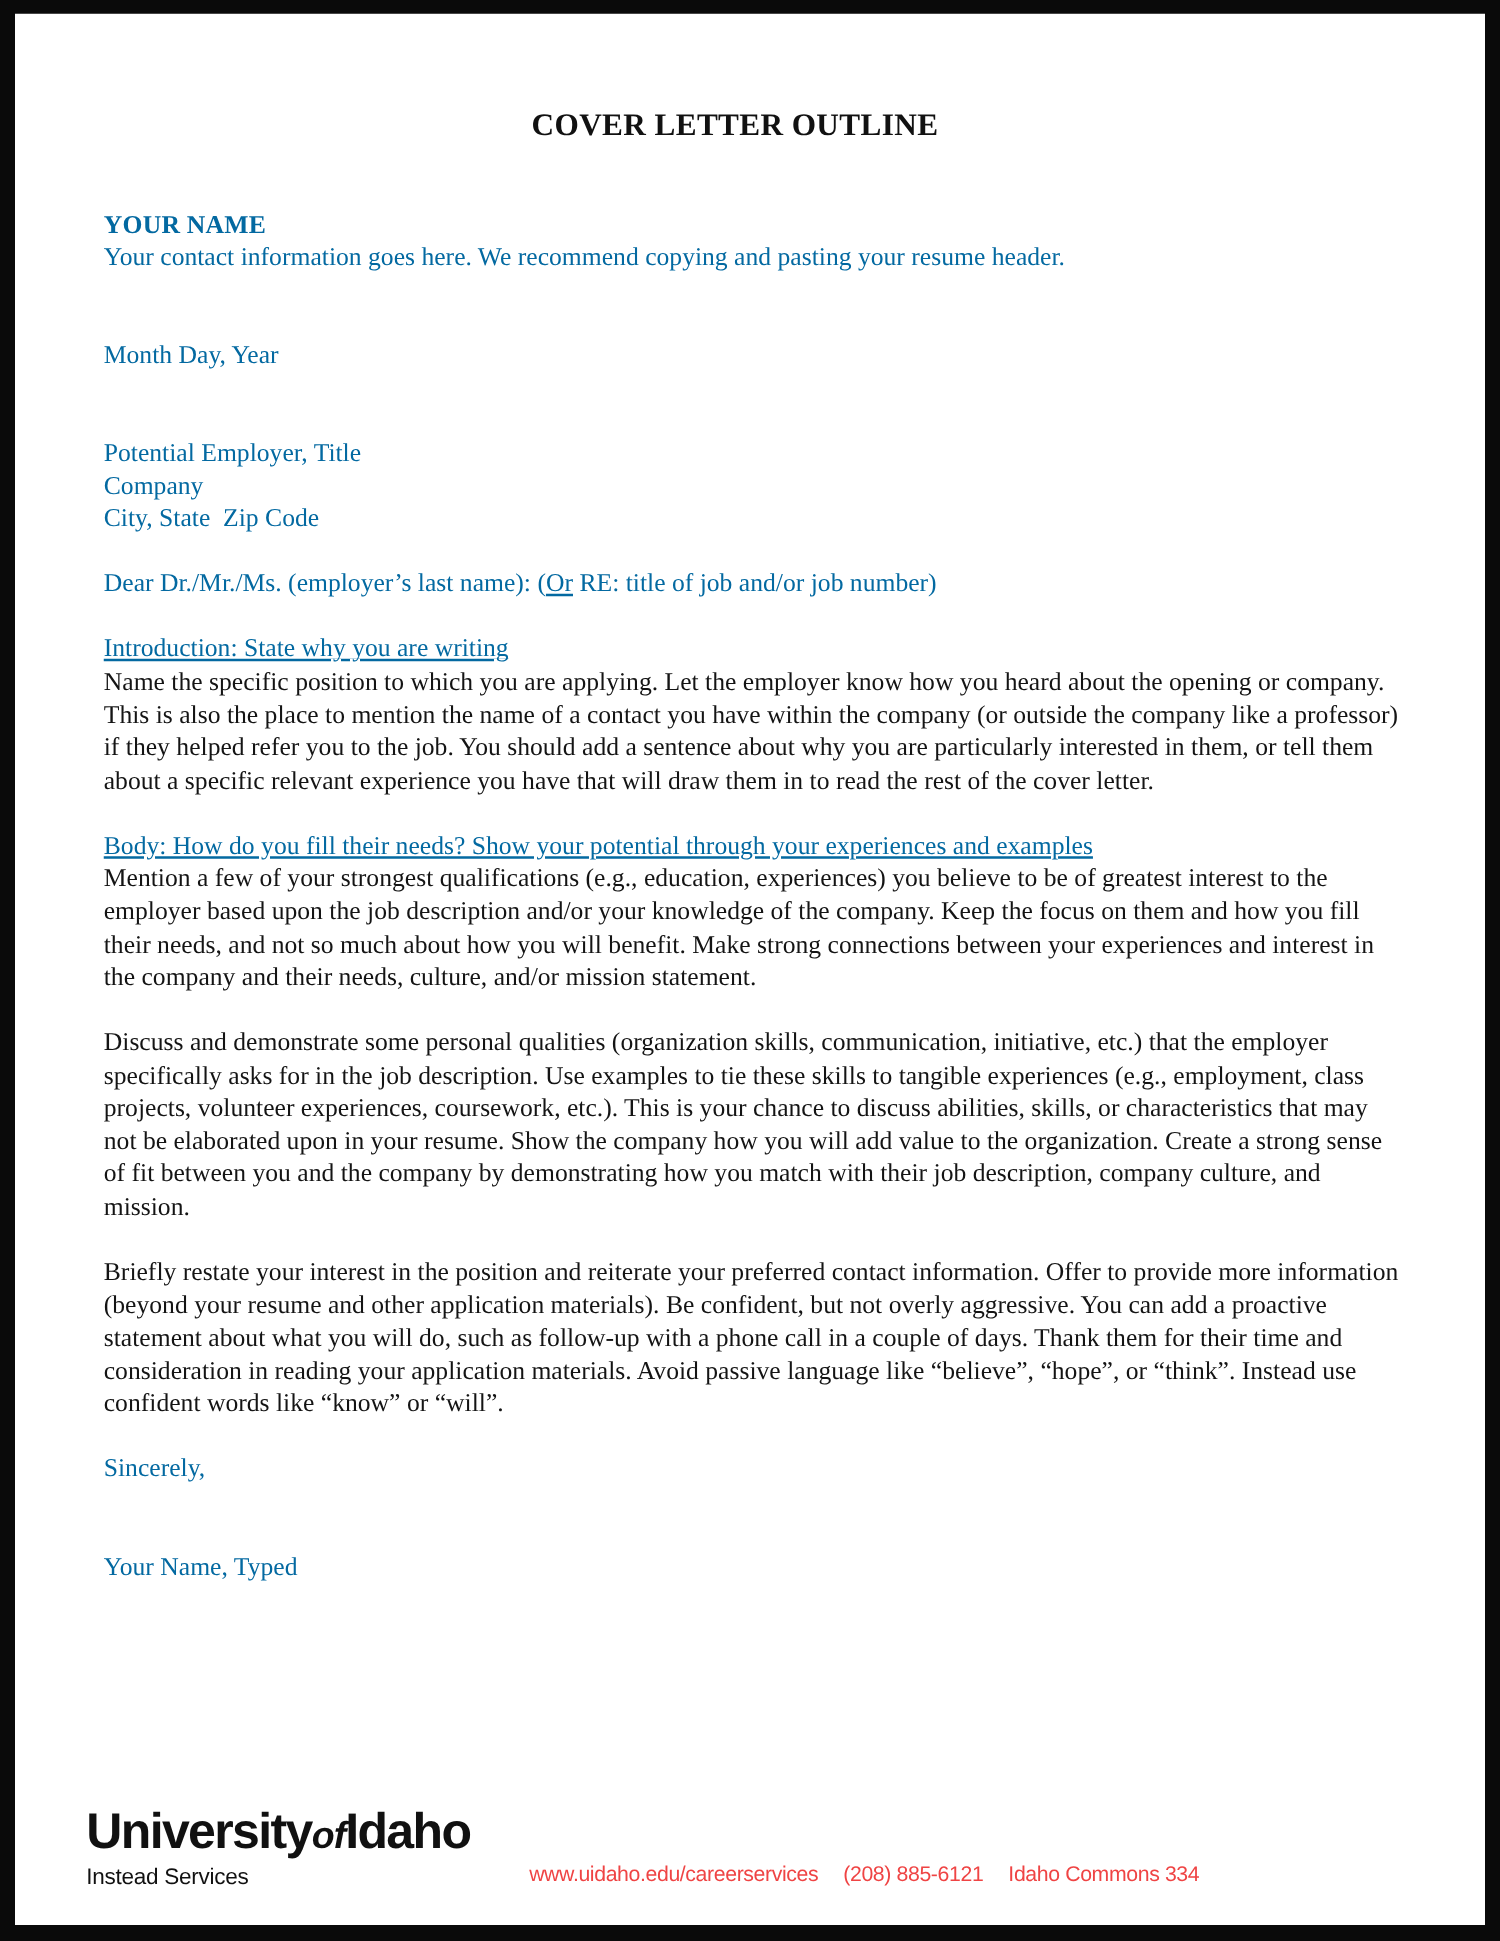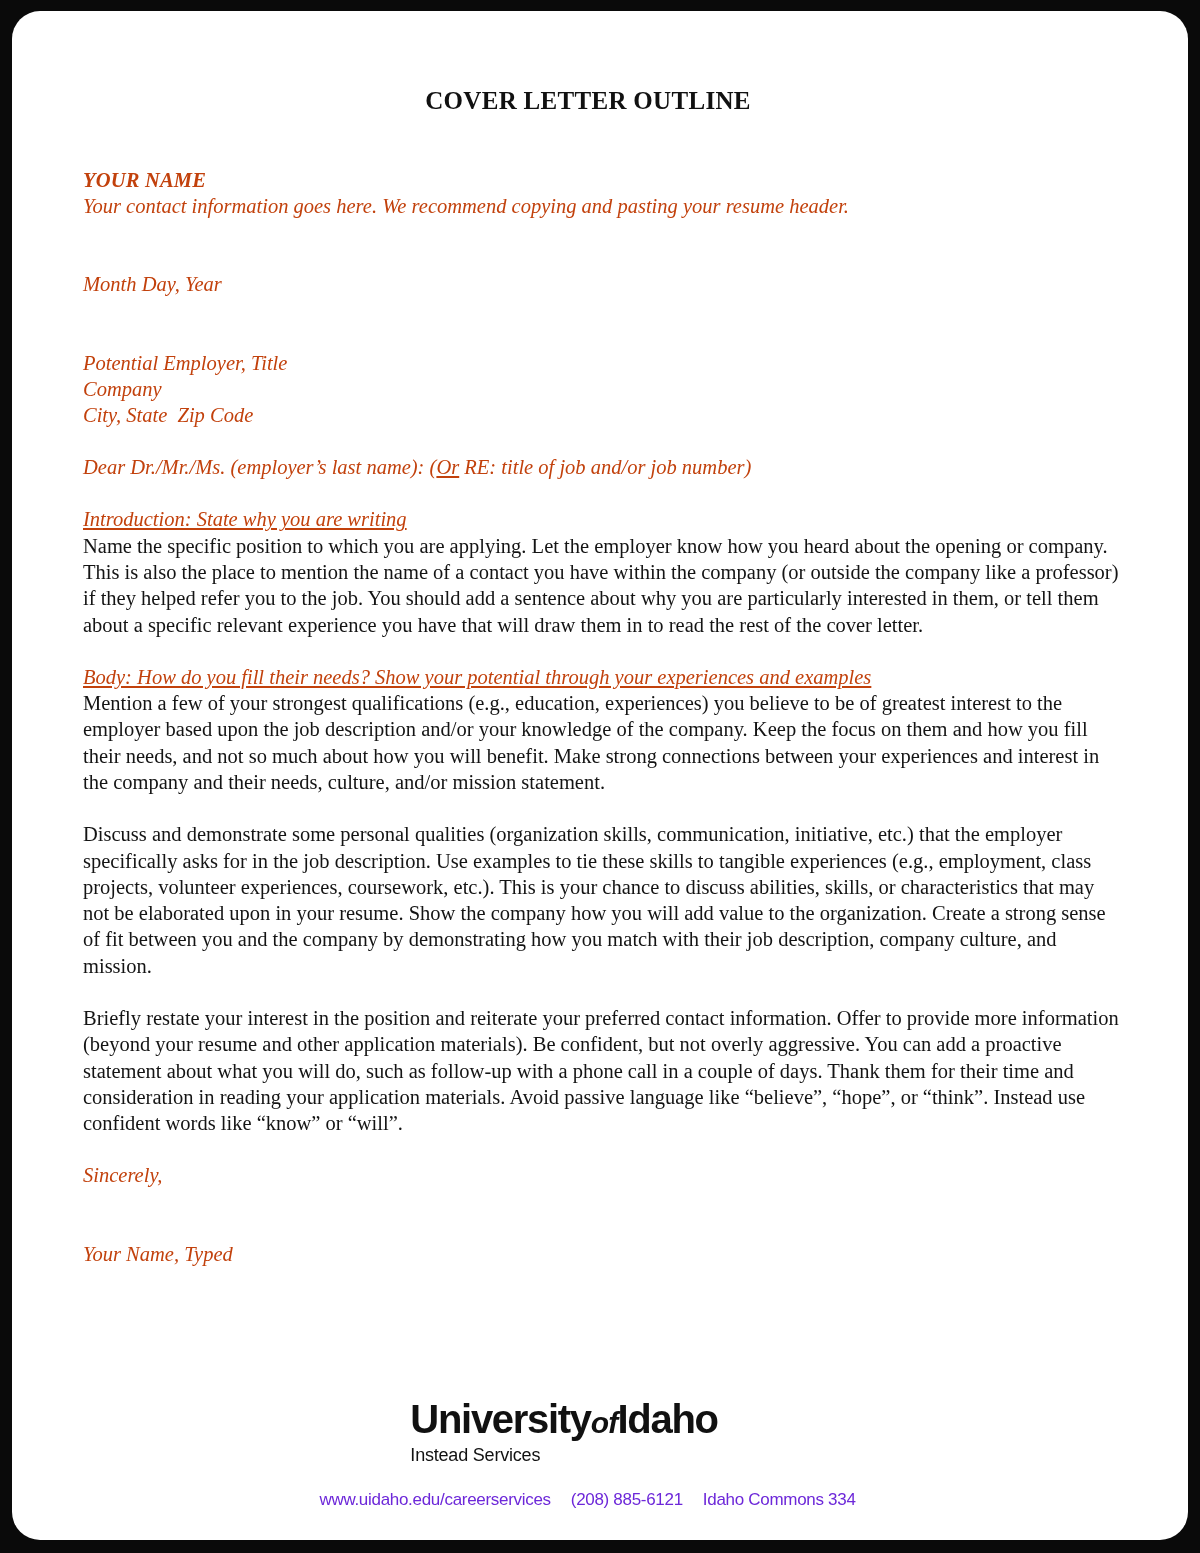--- a/index.html
+++ b/index.html
@@ -20,44 +20,42 @@
     background: #0a0a0a;
     padding: 11px 12px 13px 12px;
   }
   .page {
     box-sizing: border-box;
     width: 100%;
     height: 100%;
     background: #ffffff;
     position: relative;
     padding: 0;
-    border-radius: 28px;
   }
   .doc-body {
     position: absolute;
     left: 71px;
     top: 0;
     width: 1050px;
     height: 100%;
   }
   .doc-title {
     text-align: center;
     font-weight: bold;
     font-size: 25px;
     letter-spacing: 0.3px;
     margin-top: 76px;
     color: #111111;
     width: 1010px;
   }
   .block {
     font-size: 20.5px;
     line-height: 26.2px;
-    color: #c2410c;
+    color: #0369a1;
     text-align: left;
-    font-style: italic;
   }
   .name-hdr {
     font-weight: bold;
     font-size: 20.5px;
     letter-spacing: 0.2px;
   }
   .spacer-sm { height: 26px; }
   .spacer-md { height: 52px; }
   .u { text-decoration: underline; }
   .heading-underline {
@@ -70,22 +68,21 @@
     color: #141414;
     width: 1042px;
   }
   .addr-line { white-space: pre; }
   .footer {
     position: absolute;
     left: 57px;
     bottom: 30px;
     width: 990px;
     display: flex;
-    align-items: center;
-    flex-direction: column;
+    align-items: flex-end;
   }
   .logo-wrap {
     font-family: "Liberation Sans", sans-serif;
     color: #111111;
     line-height: 1;
     flex: 0 0 auto;
   }
   .logo-main {
     font-size: 40px;
     font-weight: bold;
@@ -100,21 +97,21 @@
   }
   .logo-sub {
     font-size: 18px;
     font-weight: normal;
     margin-top: 7px;
     letter-spacing: -0.2px;
   }
   .footer-contact {
     font-family: "Liberation Sans", sans-serif;
     font-size: 17px;
-    color: #6d28d9;
+    color: #ef4444;
     margin-left: 47px;
     margin-top: 26px;
     white-space: nowrap;
     letter-spacing: -0.3px;
   }
   .fc-gap { display: inline-block; width: 20px; }
 </style>
 </head>
 <body>
 

